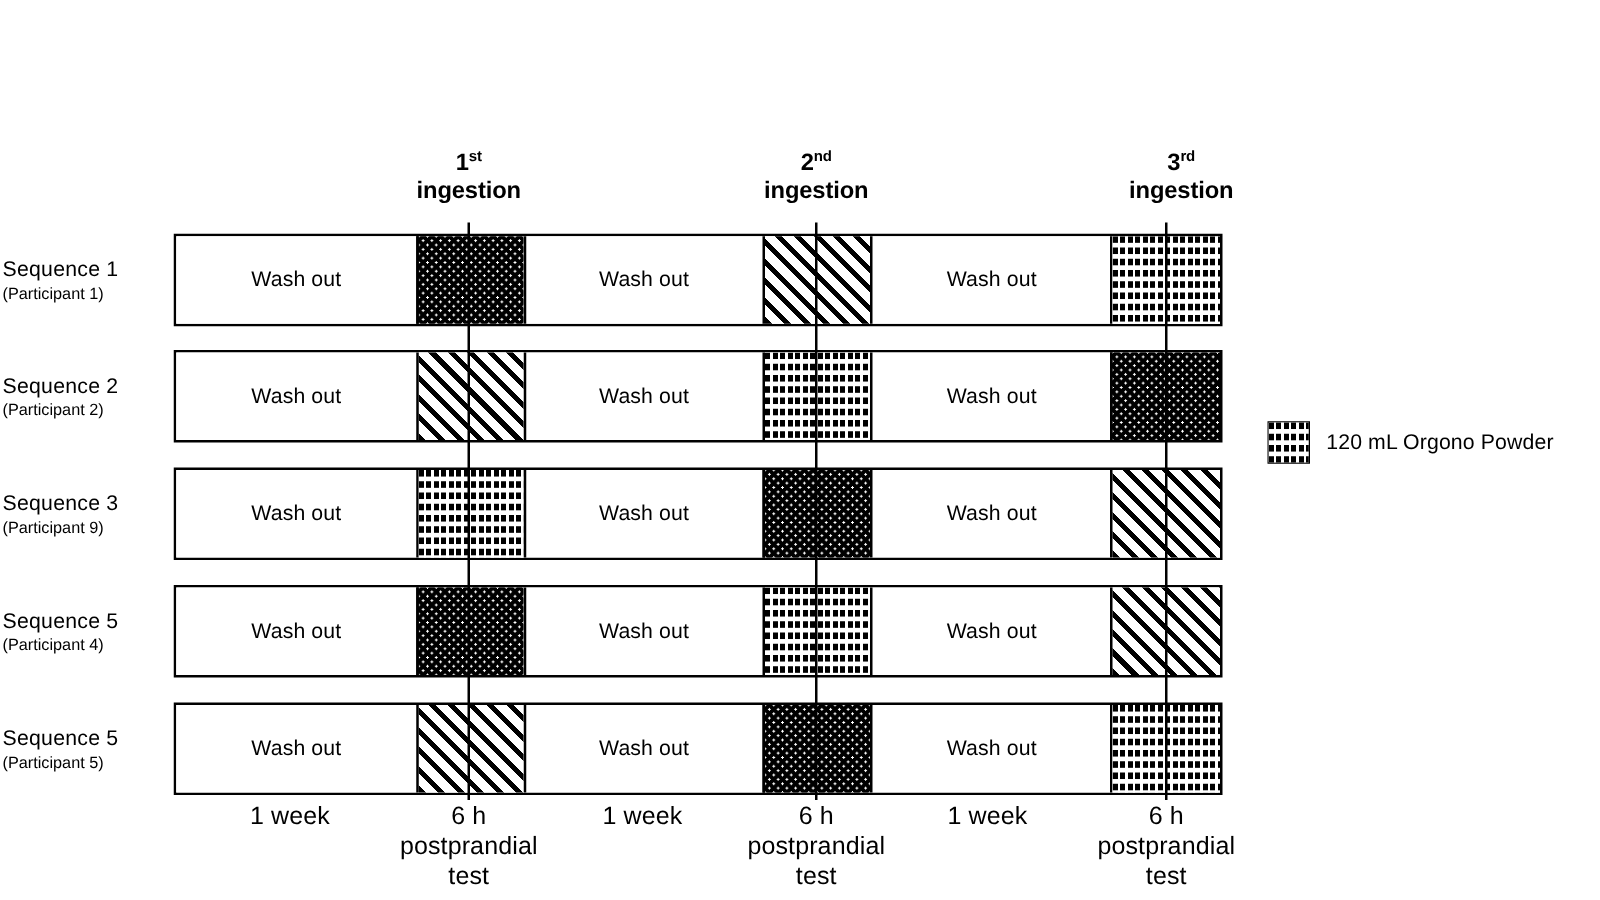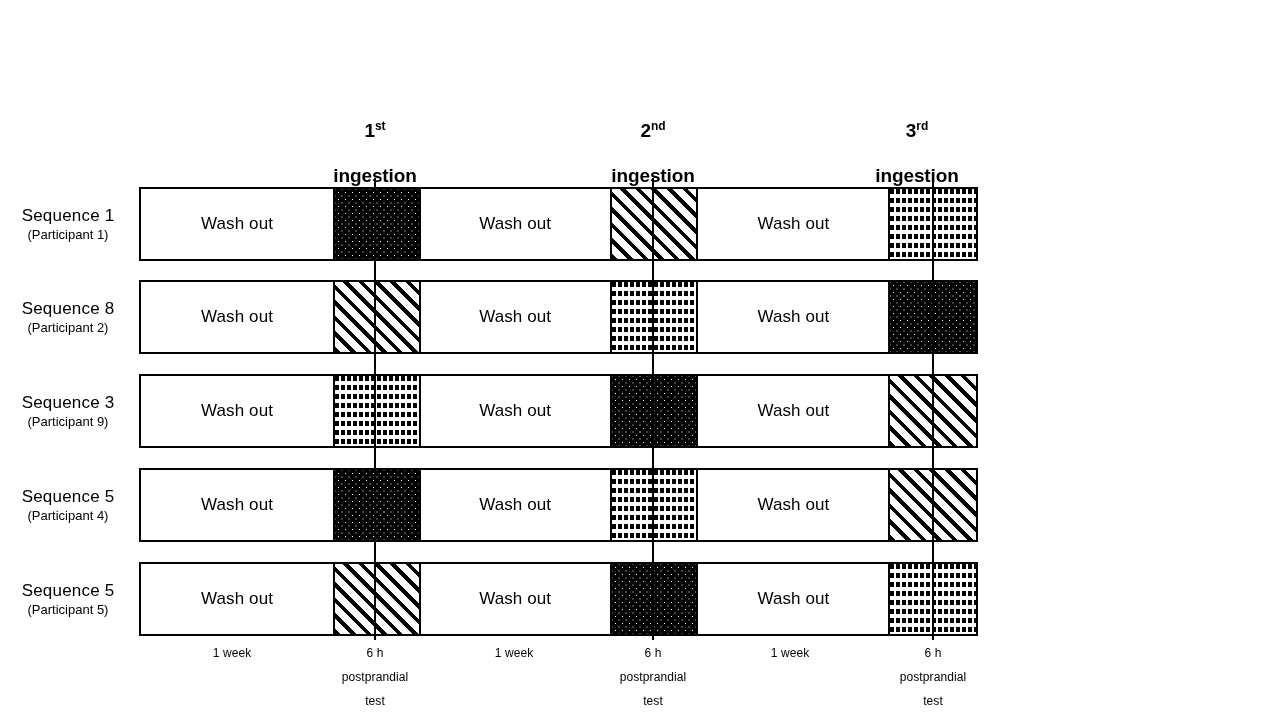--- a/index.html
+++ b/index.html
@@ -26,35 +26,34 @@
     font-weight: bold;
     font-size: 19px;
     line-height: 22px;
     letter-spacing: -0.1px;
   }
   .ingestion-label .ord { font-size: 19px; font-weight: bold; }
   .ingestion-label .sup {
     font-size: 12px; font-weight: bold;
     vertical-align: super; line-height: 0;
   }
-  .ingestion-label .word { display: block; margin-top: 23px; }
+  .ingestion-label .word { display: block; }
 
   
   .ingestion-line {
     position: absolute;
     width: 2px;
     background: #000;
     z-index: 5;
   }
 
   
   .seq-label {
     position: absolute;
     width: 132px;
-    text-align: center;
     z-index: 3;
   }
   .seq-label .seq-name {
     display: block;
     font-size: 17px;
     line-height: 21px;
     letter-spacing: 0.2px;
   }
   .seq-label .seq-part {
     display: block;
@@ -135,21 +134,21 @@
       transparent 0px, transparent 4px,
       #ffffff 4px, #ffffff 6px
     );
   }
 
   
   .axis-note {
     position: absolute;
     width: 170px;
     text-align: center;
-    font-size: 12px;
+    font-size: 20px;
     line-height: 24px;
     letter-spacing: 0.1px;
   }
   .axis-note .ln { display: block; }
 
   
   #legend {
     position: absolute;
     left: 1014px;
     top: 330px;
@@ -176,36 +175,36 @@
   }
 </style>
 </head>
 <body>
 
 <div id="figure">
 
   <div id="ingestion-headers">
       <div class="ingestion-label" style="left: 295px; top: 120px;"><span class="ord">1</span><span class="sup">st</span><span class="word">ingestion</span></div>
       <div class="ingestion-label" style="left: 573px; top: 120px;"><span class="ord">2</span><span class="sup">nd</span><span class="word">ingestion</span></div>
-      <div class="ingestion-label" style="left: 837px; top: 120px;"><span class="ord">3</span><span class="sup">rd</span><span class="word">ingestion</span></div>
+      <div class="ingestion-label" style="left: 865px; top: 120px;"><span class="ord">3</span><span class="sup">rd</span><span class="word">ingestion</span></div>
     </div>
 
   <div id="ingestion-lines">
       <div class="ingestion-line" style="left: 374px; top: 178px; height: 462px;"></div>
       <div class="ingestion-line" style="left: 652px; top: 178px; height: 462px;"></div>
       <div class="ingestion-line" style="left: 932px; top: 178px; height: 462px;"></div>
     </div>
 
   <div id="sequence-labels">
       <div class="seq-label" style="left: 2px; top: 205px;">
         <span class="seq-name">Sequence 1</span>
         <span class="seq-part">(Participant 1)</span>
       </div>
       <div class="seq-label" style="left: 2px; top: 298px;">
-        <span class="seq-name">Sequence 8</span>
+        <span class="seq-name">Sequence 2</span>
         <span class="seq-part">(Participant 2)</span>
       </div>
       <div class="seq-label" style="left: 2px; top: 392px;">
         <span class="seq-name">Sequence 3</span>
         <span class="seq-part">(Participant 9)</span>
       </div>
       <div class="seq-label" style="left: 2px; top: 486px;">
         <span class="seq-name">Sequence 5</span>
         <span class="seq-part">(Participant 4)</span>
       </div>
@@ -309,15 +308,19 @@
         <span class="ln">1 week</span>
       </div>
       <div class="axis-note" style="left: 848px; top: 641px;">
         <span class="ln">6 h</span>
         <span class="ln">postprandial</span>
         <span class="ln">test</span>
       </div>
     </div>
 
   <div id="legend">
+      <div class="legend-row">
+        <span class="legend-swatch pat-orgono"></span>
+        <span class="legend-text">120 mL Orgono Powder</span>
+      </div>
     </div>
 
 </div>
 
 </body></html>

